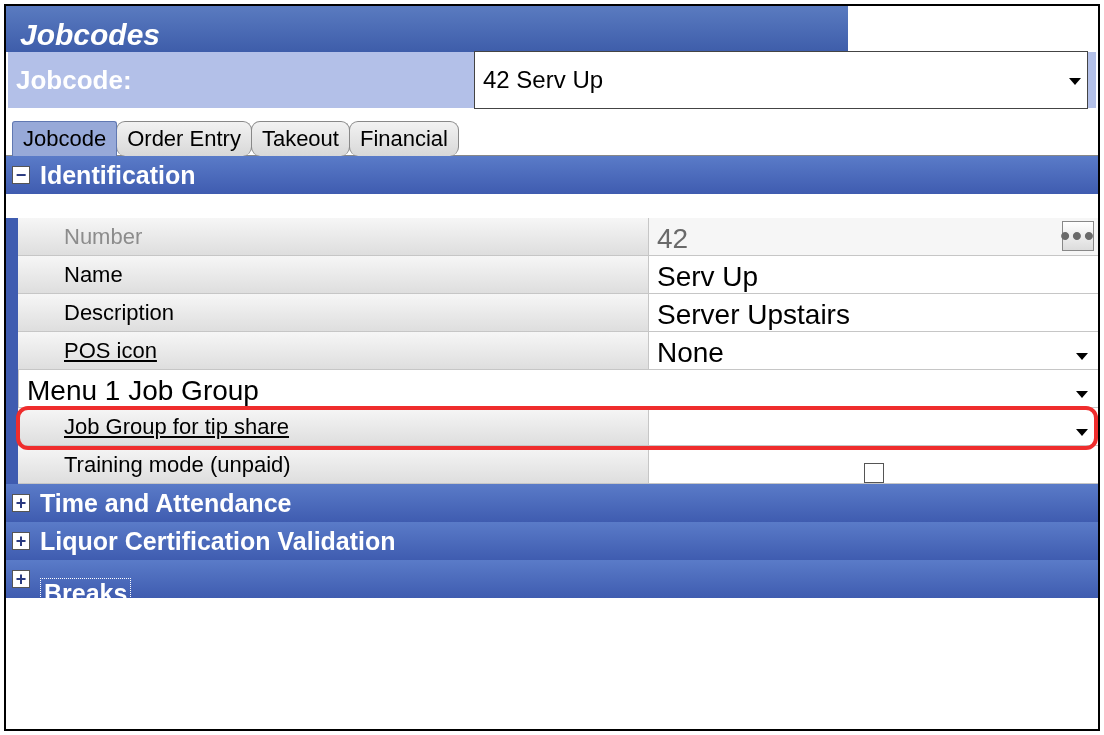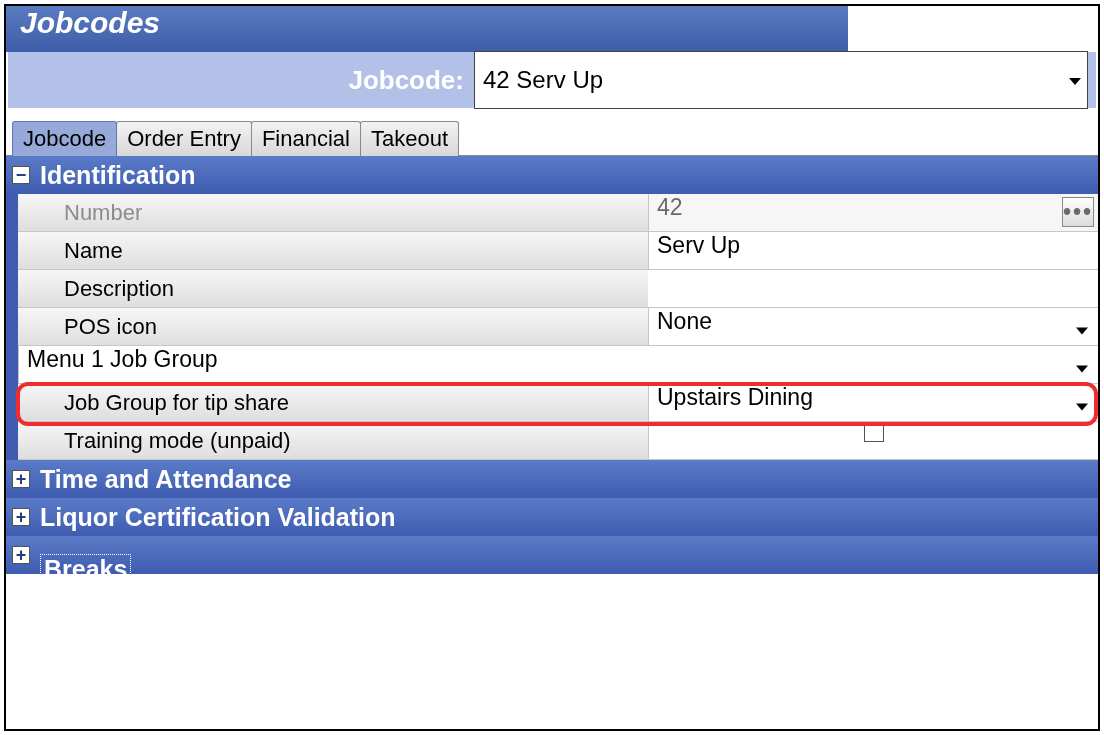--- a/index.html
+++ b/index.html
@@ -12,21 +12,21 @@
     border: 2px solid #000;
     width: 1096px;
     height: 727px;
     background: #fff;
     overflow: hidden;
   }
   .title-bar {
     background: linear-gradient(to bottom, #5a7bc0 0%, #3e5daa 100%);
     height: 46px;
     display: flex;
-    align-items: flex-start;
+    align-items: flex-end;
     padding-left: 14px;
   }
   .title-bar-text {
     color: #fff;
     font-size: 30px;
     font-weight: bold;
     font-style: italic;
   }
   .title-bar-right {
     margin-left: auto;
@@ -35,21 +35,21 @@
     background: #fff;
   }
   .selector-bar {
     background: #b3c0e8;
     border-left: 2px solid #fff;
     border-right: 2px solid #fff;
     border-bottom: 2px solid #fff;
     height: 58px;
     display: flex;
     align-items: center;
-    justify-content: flex-end;
+    justify-content: space-between;
     gap: 10px;
     padding: 0 8px;
   }
   .selector-label {
     color: #fff;
     font-weight: bold;
     font-size: 26px;
   }
   .selector-dropdown {
     flex: 0 0 614px;
@@ -98,37 +98,38 @@
     margin-right: -1px;
     position: relative;
     top: 1px;
     cursor: pointer;
   }
   .tab.active {
     background: #97a9d8;
     border-color: #6078b2;
     z-index: 2;
   }
-  .tab.sep { border-right: 1px solid #888; }
+  .tab.sep { border-right: 1px solid #888; border-radius: 9px; }
   .section {
     background: #fff;
   }
   .section-header {
     background: linear-gradient(to bottom, #5a7bc8 0%, #3f5cb0 100%);
     color: #fff;
     font-weight: bold;
     font-size: 25px;
     display: flex;
     align-items: center;
     height: 38px;
     padding-left: 6px;
     cursor: pointer;
   }
   .section-body-wrap {
     display: flex;
+    margin-top: 24px;
   }
   .section-side {
     width: 12px;
     background: #3f5cb0;
   }
   .section-body {
     flex: 1;
     position: relative;
   }
   .expander {
@@ -152,28 +153,28 @@
     border-bottom: 1px solid #c6c6c6;
   }
   .label-cell {
     flex: 0 0 630px;
     display: flex;
     align-items: center;
     padding-left: 46px;
     font-size: 22px;
     background: linear-gradient(to bottom, #f6f6f6 0%, #dedede 100%);
   }
-  .label-cell .underlined { }
+  .label-cell .underlined { text-decoration: underline; }
   .label-cell.dim { color: #8c8c8c; }
   .value-cell {
     flex: 1;
     display: flex;
-    align-items: flex-start;
+    align-items: flex-end;
     padding-left: 8px;
-    font-size: 23px;
+    font-size: 28px;
     background: #fff;
     border-left: 1px solid #c6c6c6;
     position: relative;
   }
   .value-cell.dim { background: #f6f6f6; color: #6a6a6a; }
   .value-arrow {
     position: absolute;
     right: 10px;
     top: 50%;
     transform: translateY(-50%);
@@ -230,22 +231,22 @@
       <span class="selector-dropdown-text">42 Serv Up</span>
       <span class="selector-dropdown-arrow"><span class="caret-down"></span></span>
     </div>
   </div>
 
   <div class="gap-row"></div>
 
   <div class="tabs">
     <div class="tab active">Jobcode</div>
     <div class="tab sep">Order Entry</div>
+    <div class="tab sep">Takeout</div>
     <div class="tab sep">Financial</div>
-    <div class="tab sep">Takeout</div>
   </div>
 
   <div class="section">
     <div class="section-header">
       <span class="expander">−</span>
       <span>Identification</span>
     </div>
     <div class="section-body-wrap">
       <div class="section-side"></div>
       <div class="section-body">
@@ -260,20 +261,23 @@
 
         <div class="row">
           <div class="label-cell">Name</div>
           <div class="value-cell">
             <span>Serv Up</span>
           </div>
         </div>
 
         <div class="row">
           <div class="label-cell">Description</div>
+          <div class="value-cell">
+            <span>Server Upstairs</span>
+          </div>
         </div>
 
         <div class="row">
           <div class="label-cell">
               <span class="underlined">POS icon</span>
             </div>
           <div class="value-cell">
             <span>None</span>
             <span class="value-arrow"><span class="caret-down"></span></span>
           </div>
@@ -284,21 +288,20 @@
             <span>Menu 1 Job Group</span>
             <span class="value-arrow"><span class="caret-down"></span></span>
           </div>
         </div>
 
         <div class="row" style="position:relative;">
           <div class="label-cell">
               <span class="underlined">Job Group for tip share</span>
             </div>
           <div class="value-cell">
-            <span>Upstairs Dining</span>
             <span class="value-arrow"><span class="caret-down"></span></span>
           </div>
         </div>
 
         <div class="row">
           <div class="label-cell">Training mode (unpaid)</div>
           <div class="value-cell center">
             <div class="checkbox"></div>
           </div>
         </div>

